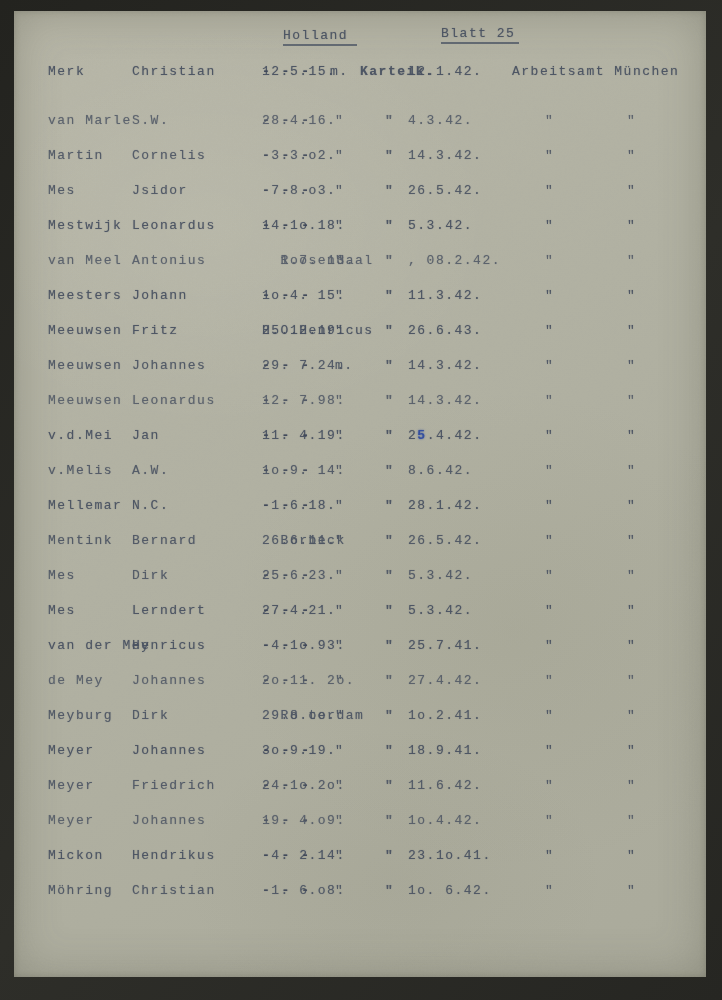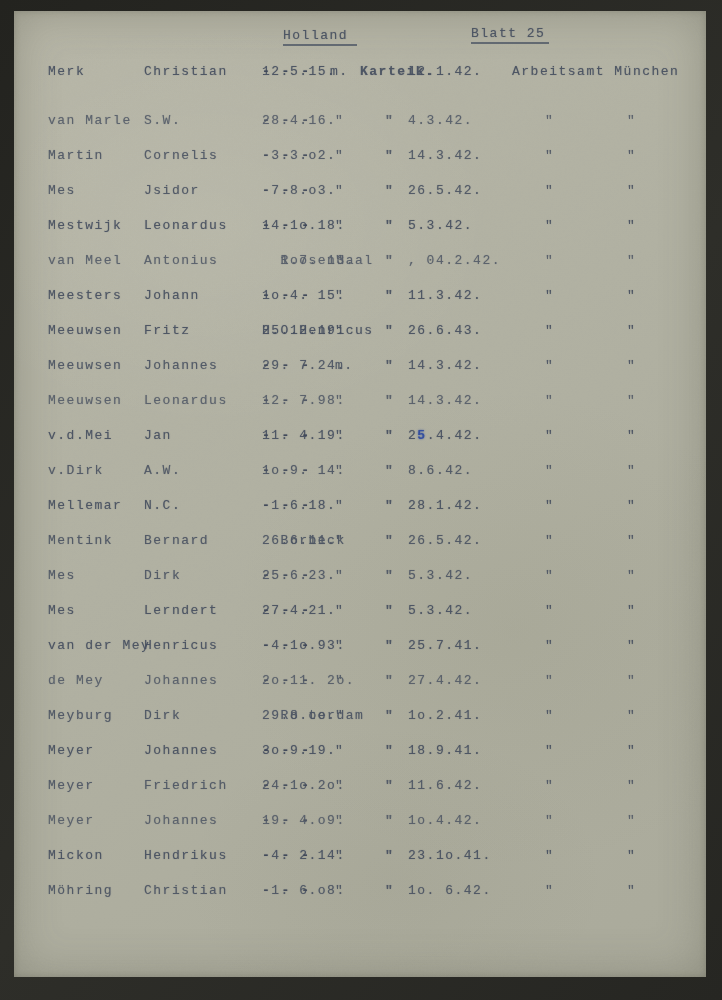--- a/index.html
+++ b/index.html
@@ -15,27 +15,27 @@
       radial-gradient(ellipse 380px 320px at 72% 64%, rgba(120,120,95,0.10), rgba(0,0,0,0) 75%),
       radial-gradient(ellipse 300px 220px at 55% 90%, rgba(110,110,90,0.08), rgba(0,0,0,0) 70%),
       linear-gradient(148deg,#b7b6a7 0%,#b1b1a2 45%,#aaaa9b 100%);
     box-shadow:inset 0 0 46px rgba(70,70,55,0.30), inset 0 0 6px rgba(60,60,48,0.25);
   }
   .noise{position:absolute;left:14px;top:11px;width:692px;height:966px;opacity:.16;pointer-events:none;}
   .content{position:absolute;inset:0;font-size:13px;letter-spacing:1.5px;white-space:pre;}
   .ink{color:rgba(72,81,97,0.90);text-shadow:0 0 1px rgba(72,81,97,0.55);}
   .hdr{position:absolute;border-bottom:2px solid rgba(72,81,97,0.75);padding-bottom:1px;}
   .hdr.holland{left:283px;top:28px;padding-right:9px;}
-  .hdr.blatt{left:471px;top:26px;padding-right:4px;}
+  .hdr.blatt{left:441px;top:26px;padding-right:4px;}
   .rows{position:absolute;left:0;top:64px;width:722px;}
   .row{position:relative;height:35px;}
   .row.first{margin-bottom:14px;}
   .row .cell{position:absolute;top:0;}
   .surname{left:48px;}
-  .given{left:144px;text-align:center;}
+  .given{left:132px;text-align:center;}
   .birth{left:262px;}
   .c1{left:335px;}
   .c2{left:385px;font-weight:bold;}
   .date2{left:408px;width:96px;text-align:left;}
   .c3{left:545px;font-family:Liberation Mono, monospace;}
   .c4{left:627px;}
   .row.first .c1{left:330px;}
   .row.first .c2{left:360px;}
   .row.first .c3{left:512px;}
   .dashes{left:262px;top:12px;font-weight:bold;letter-spacing:2px;color:rgba(62,71,88,0.95);}
@@ -117,21 +117,21 @@
     <span class="cell c3">"</span>
     <span class="cell c4">"</span>
     <span class="cell dashes">- - -</span>
     
   </div><div class="row ink">
     <span class="cell surname">van Meel</span>
     <span class="cell given">Antonius</span>
     <span class="cell birth">  1.7. 13.</span>
     <span class="cell c1">"</span>
     <span class="cell c2">"</span>
-    <span class="cell date2"><span class="d2a">, 04.2.42.</span></span>
+    <span class="cell date2"><span class="d2a">, 08.2.42.</span></span>
     <span class="cell c3">"</span>
     <span class="cell c4">"</span>
     
     <span class="cell subline">  Roosendaal</span>
   </div><div class="row ink">
     <span class="cell surname">Meesters</span>
     <span class="cell given">Johann</span>
     <span class="cell birth">1o.4. 15.</span>
     <span class="cell c1">"</span>
     <span class="cell c2">"</span>
@@ -178,21 +178,21 @@
     <span class="cell given">Jan</span>
     <span class="cell birth">11. 4.19.</span>
     <span class="cell c1">"</span>
     <span class="cell c2">"</span>
     <span class="cell date2"><span class="d2a">2</span><span class="d2b">5</span><span class="d2c">.4.42.</span></span>
     <span class="cell c3">"</span>
     <span class="cell c4">"</span>
     <span class="cell dashes">- - -</span>
     
   </div><div class="row ink">
-    <span class="cell surname">v.Dirk</span>
+    <span class="cell surname">v.Melis</span>
     <span class="cell given">A.W.</span>
     <span class="cell birth">1o.9. 14.</span>
     <span class="cell c1">"</span>
     <span class="cell c2">"</span>
     <span class="cell date2"><span class="d2a">8.6.42.</span></span>
     <span class="cell c3">"</span>
     <span class="cell c4">"</span>
     <span class="cell dashes">- - -</span>
     
   </div><div class="row ink">

